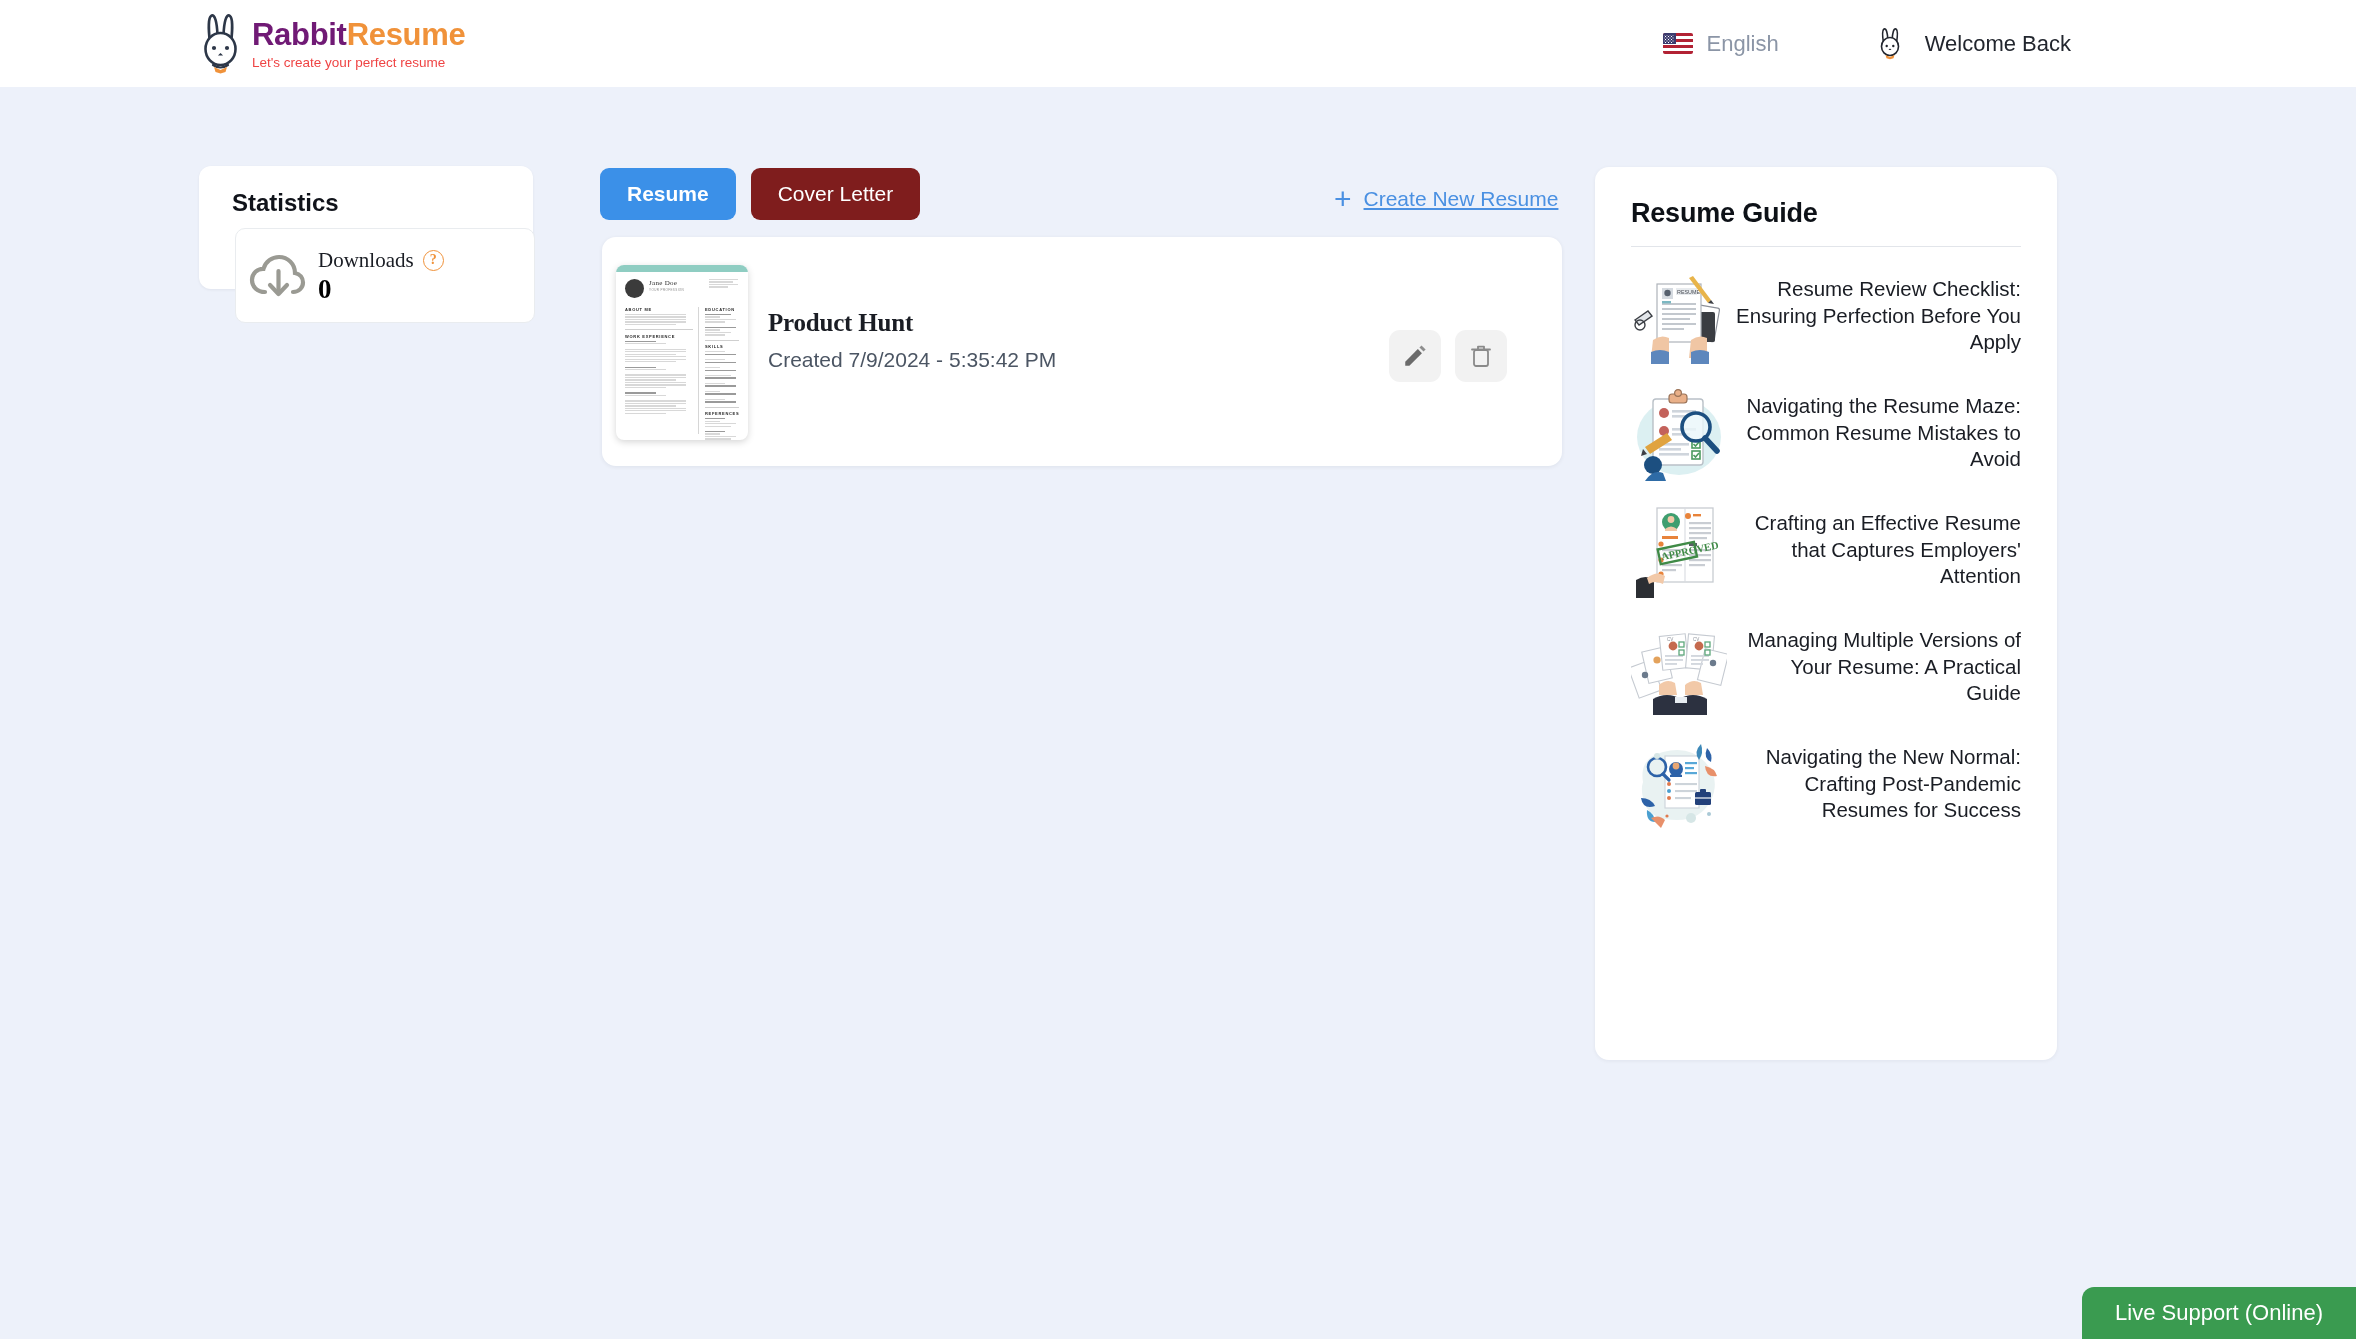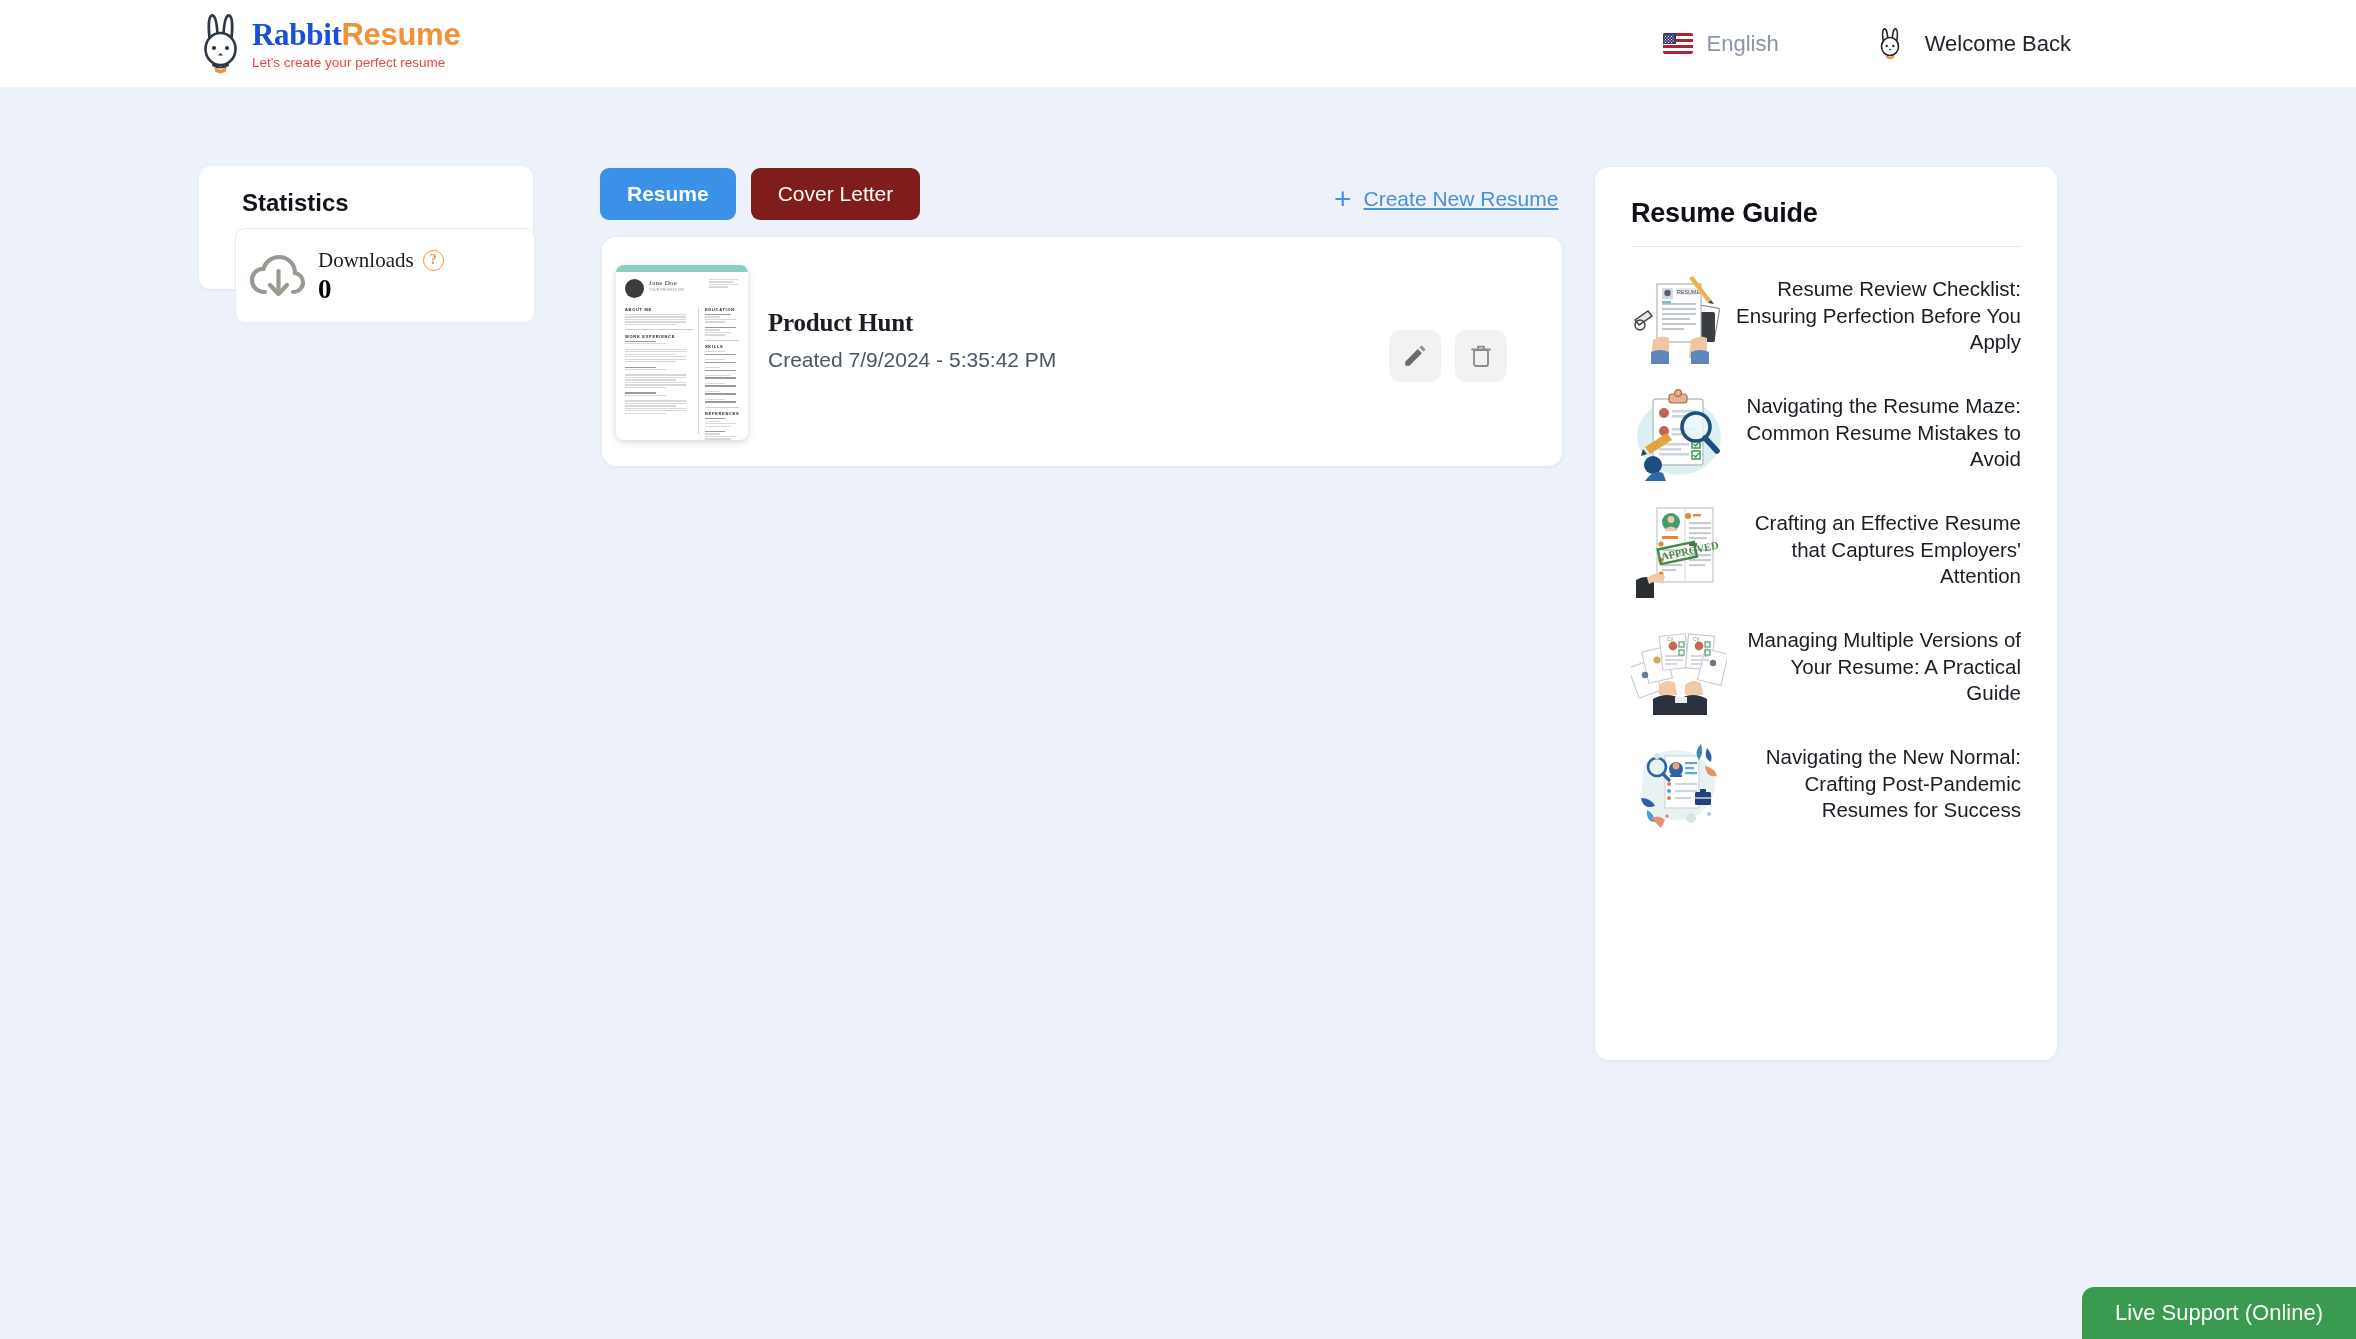--- a/index.html
+++ b/index.html
@@ -14,21 +14,21 @@
   .header {
     position: absolute; top: 0; left: 0;
     width: 2356px; height: 87px;
     background: #ffffff;
     display: flex; align-items: center;
   }
   .logo-wrap { position: absolute; left: 198px; top: 13px; display: flex; align-items: flex-start; }
   .bunny-logo { width: 46px; height: 62px; flex: 0 0 auto; margin-right: 8px; }
   .logo-text-block { padding-top: 6px; }
   .logo-title { font-size: 31px; font-weight: bold; letter-spacing: -0.3px; line-height: 1; }
-  .logo-title .brand-a { color: #1d4ed8; font-family: Liberation Serif, serif; }
+  .logo-title .brand-a { color: #701a75; }
   .logo-title .brand-b { color: #f0923a; }
   .logo-tagline { font-size: 13.5px; color: #ef4444; margin-top: 5px; }
 
   .header-right { position: absolute; right: 285px; top: 0; height: 87px; display: flex; align-items: center; gap: 96px; }
   .lang-btn { display: flex; align-items: center; gap: 14px; cursor: pointer; }
   .flag-icon { width: 30px; height: 21px; border-radius: 2px; overflow: hidden; position: relative; background: #b22234; flex:0 0 auto;}
   .flag-icon .stripe { position: absolute; left: 0; width: 100%; height: 3px; background: #ffffff; }
   .flag-icon .canton { position: absolute; left: 0; top: 0; width: 13px; height: 11px; background: #3c3b6e; }
   .flag-icon .canton::after {
     content: ""; position: absolute; inset: 1.5px;
@@ -43,21 +43,21 @@
   .user-bunny { width: 30px; height: 34px; flex: 0 0 auto; }
   .user-label { font-size: 22px; color: #22262e; }
 
   
   .stats-card {
     position: absolute; left: 199px; top: 166px;
     width: 334px; height: 123px;
     background: #fff; border-radius: 12px;
     box-shadow: 0 1px 3px rgba(16,24,40,.06);
   }
-  .stats-title { position: absolute; left: 43px; top: 23px; font-size: 24px; font-weight: bold; color: #10131a; text-align: right; }
+  .stats-title { position: absolute; left: 33px; top: 23px; font-size: 24px; font-weight: bold; color: #10131a; text-align: right; }
   .stats-box {
     position: absolute; left: 36px; top: 62px;
     width: 300px; height: 95px;
     border: 1px solid #e9ecef; border-radius: 10px; background: #fff;
     display: flex; align-items: center; padding-left: 12px; gap: 12px;
   }
   .cloud-dl-icon { width: 58px; height: 48px; flex: 0 0 auto; }
   .dl-text-col { display: flex; flex-direction: column; gap: 2px; font-family: Liberation Serif, serif; }
   .dl-label-row { display: flex; align-items: center; gap: 9px; }
   .dl-label { font-size: 21px; color: #1a1d24; }

